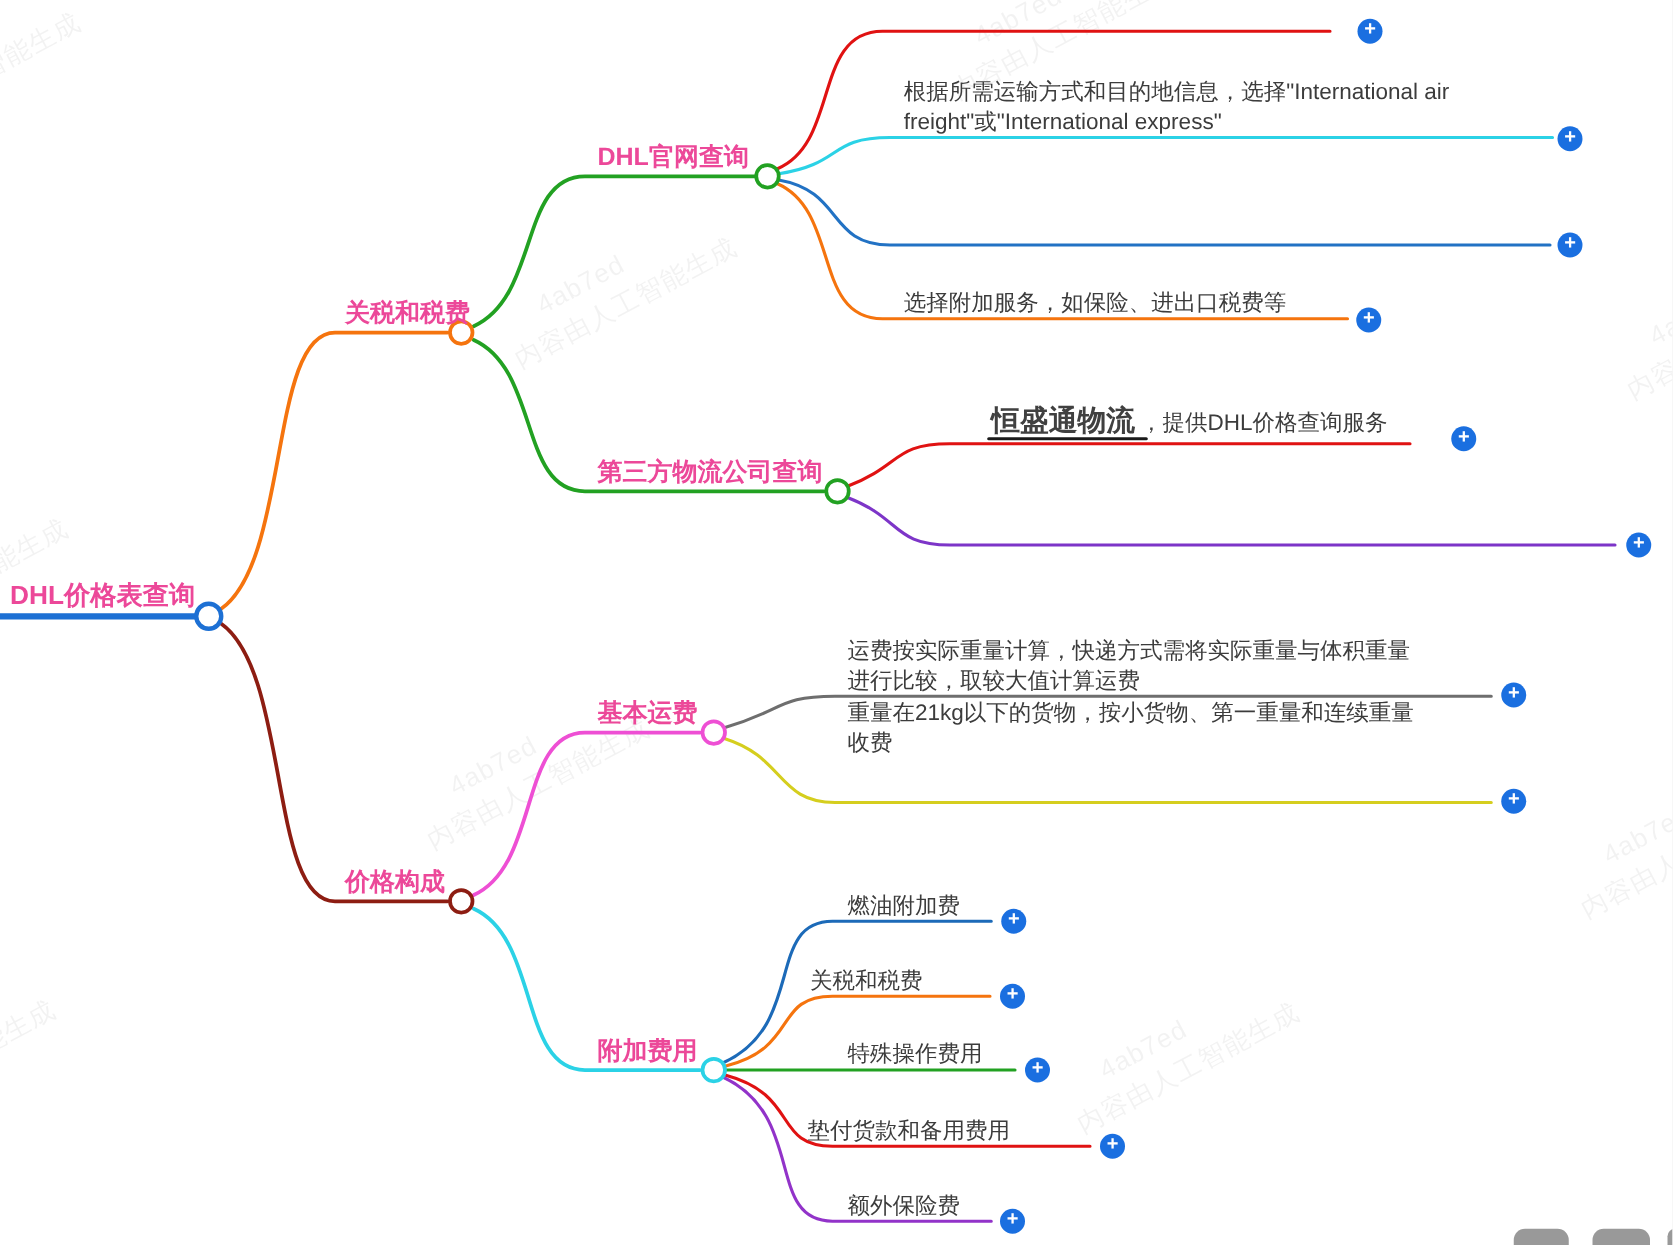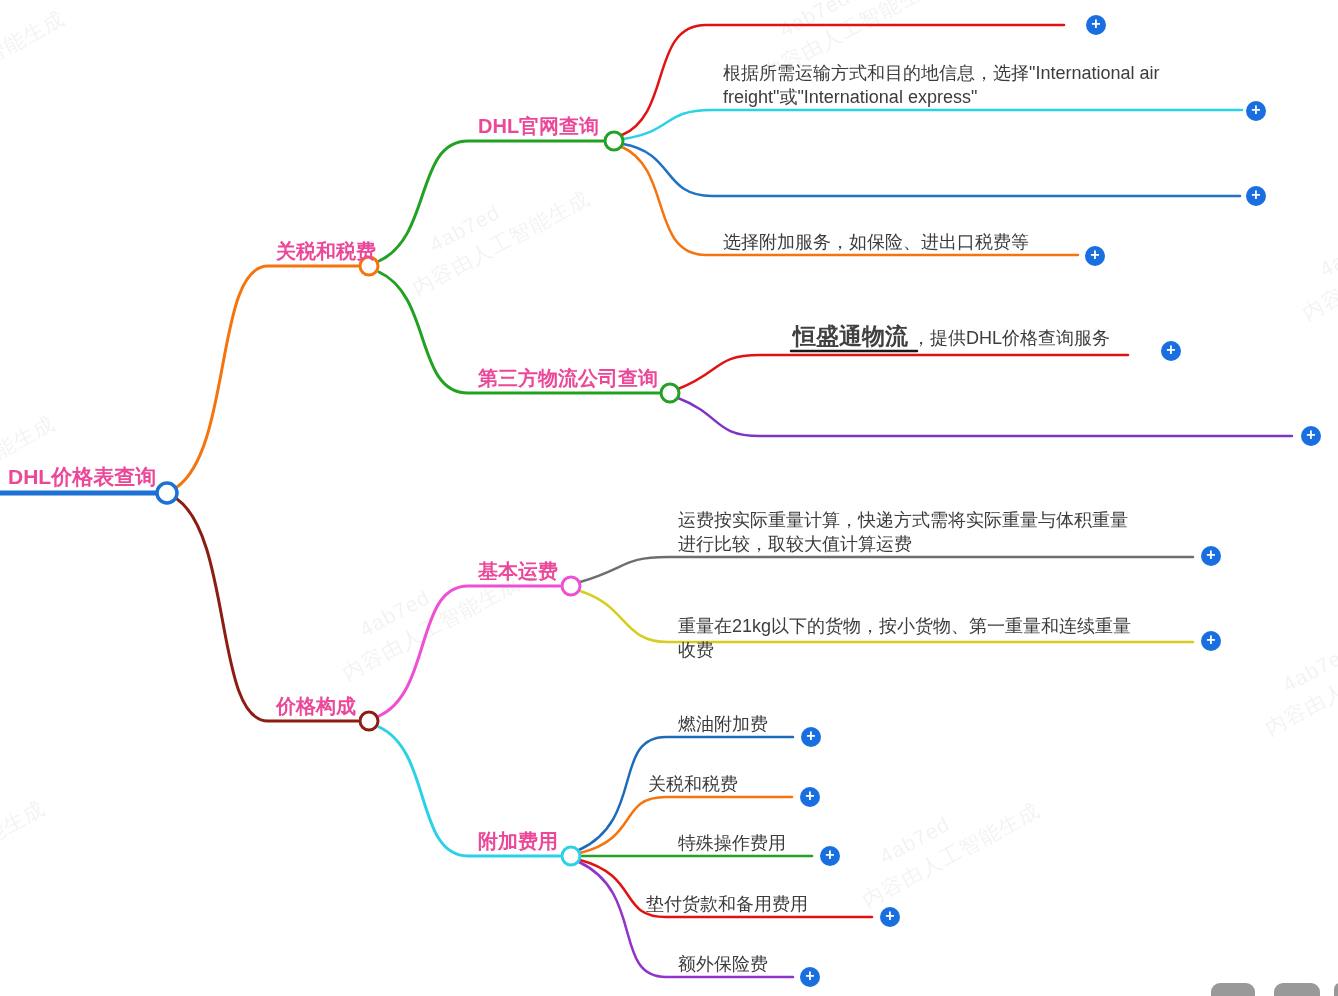--- a/index.html
+++ b/index.html
@@ -133,21 +133,21 @@
 
   <div class="leaf" style="left:723px;top:61px">根据所需运输方式和目的地信息，选择"International air
 freight"或"International express"</div>
   <div class="leaf" style="left:723px;top:230px">选择附加服务，如保险、进出口税费等</div>
 
   <div class="leaf" style="left:793px;top:324px"><span class="brand">恒盛通物流</span><span>，提供DHL价格查询服务</span></div>
 
 
   <div class="leaf" style="left:678px;top:508px">运费按实际重量计算，快递方式需将实际重量与体积重量
 进行比较，取较大值计算运费</div>
-  <div class="leaf" style="left:678px;top:614px">重量在21kg以下的货物，按小货物、第一重量和连续重量
+  <div class="leaf" style="left:678px;top:558px">重量在21kg以下的货物，按小货物、第一重量和连续重量
 收费</div>
 
   <div class="leaf" style="left:678px;top:712px">燃油附加费</div>
   <div class="leaf" style="left:648px;top:772px">关税和税费</div>
   <div class="leaf" style="left:678px;top:831px">特殊操作费用</div>
   <div class="leaf" style="left:646px;top:892px">垫付货款和备用费用</div>
   <div class="leaf" style="left:678px;top:952px">额外保险费</div>
 
   <div class="plus" style="left: 1086px; top: 15px; background: rgb(26, 111, 224);">
       <span>+</span>

